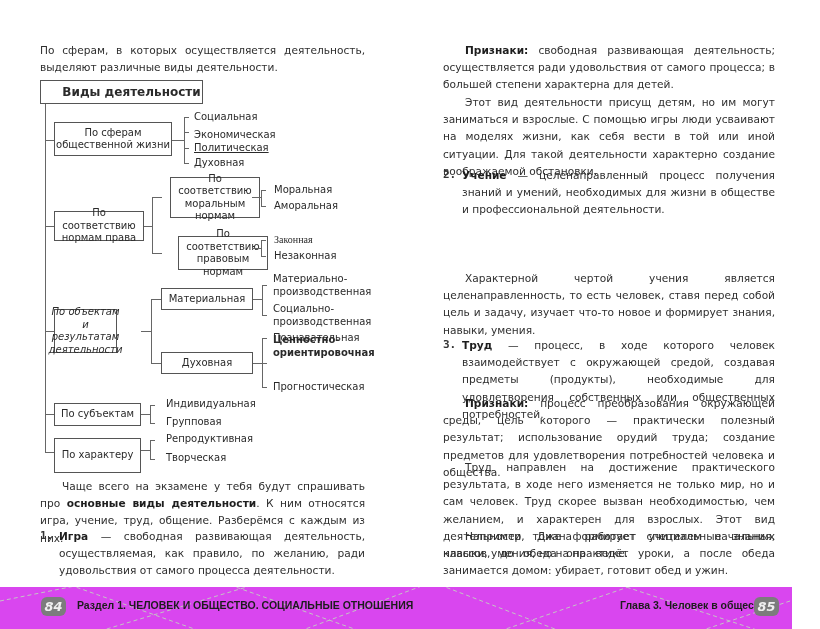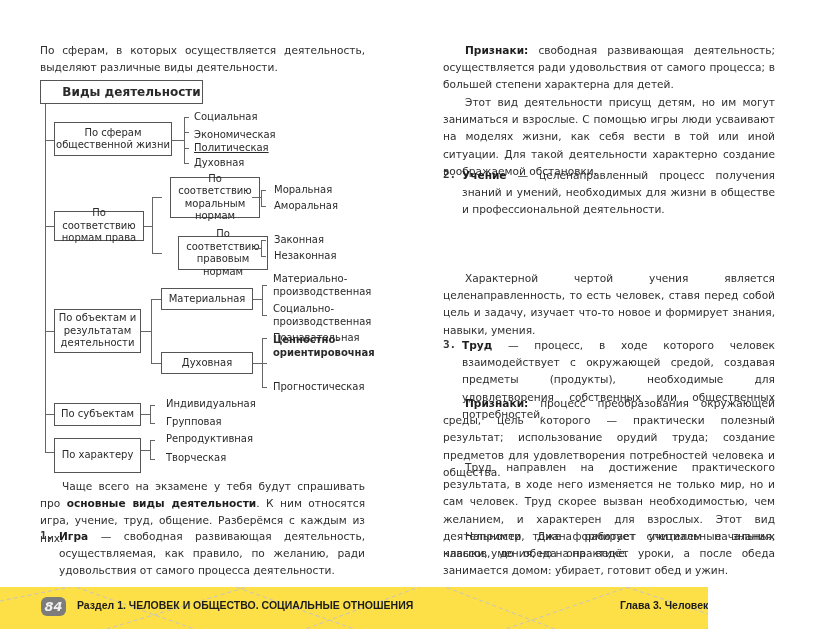--- a/index.html
+++ b/index.html
@@ -13,21 +13,21 @@
   .ind { text-indent: 22px; }
   .num { position: absolute; font-size: 11px; font-weight: bold; color: #333; font-family: "DejaVu Sans Mono", monospace; }
 
   
   .box { position: absolute; border: 1px solid #555; background: #fff; font-size: 10px; line-height: 12.5px; text-align: center; display: flex; align-items: center; justify-content: center; color: #2a2a2a; }
   .root { font-weight: bold; font-size: 12px; }
   .leaf { position: absolute; font-size: 10px; line-height: 12.5px; color: #2a2a2a; white-space: nowrap; }
   .ln { position: absolute; background: #666; }
 
   
-  .footer { position: absolute; left: 0; top: 587px; width: 708px; height: 42px; background: #fde047; overflow: hidden; }
+  .footer { position: absolute; left: 0; top: 587px; width: 792px; height: 42px; background: #d946ef; overflow: hidden; }
   .footer svg { position: absolute; left: 0; top: 0; }
   .badge { position: absolute; top: 10px; height: 19px; background: #7c7c7c; color: #f0f0f0; border-radius: 6px; font-size: 13px; font-weight: bold; line-height: 19px; text-align: center; font-style: italic; }
   .ftitle { position: absolute; top: 12px; font-size: 10.5px; font-weight: bold; color: #1c1c1c; font-family: "Liberation Sans", sans-serif; white-space: nowrap; }
 </style>
 </head>
 <body>
 
 <div class="page page-left">
   <p class="p" style="left:40px; top:42px; width:325px;">По сферам, в которых осуществляется деятельность, выделяют различные виды деятельности.</p>
 
@@ -71,25 +71,25 @@
     <div class="ln" style="left:252px; top:197px; width:9px; height:1px;"></div>
     <div class="ln" style="left:261px; top:190px; width:1px; height:16px;"></div>
     <div class="ln" style="left:261px; top:190px; width:5px; height:1px;"></div>
     <div class="ln" style="left:261px; top:206px; width:5px; height:1px;"></div>
     <span class="leaf" style="left:274px; top:184px;">Моральная</span>
     <span class="leaf" style="left:274px; top:200px;">Аморальная</span>
     <div class="ln" style="left:252px; top:248px; width:9px; height:1px;"></div>
     <div class="ln" style="left:261px; top:240px; width:1px; height:16px;"></div>
     <div class="ln" style="left:261px; top:240px; width:5px; height:1px;"></div>
     <div class="ln" style="left:261px; top:256px; width:5px; height:1px;"></div>
-    <span class="leaf" style="left:274px; top:234px;">Законная</span>
+    <span class="leaf" style="left:274px; top:234px;font-family:Liberation Serif, serif;">Законная</span>
     <span class="leaf" style="left:274px; top:250px;">Незаконная</span>
 
     <div class="ln" style="left:45px; top:331px; width:9px; height:1px;"></div>
-    <div class="box" style="left:54px; top:309px; width:87px; height:44px;">
+    <div class="box" style="left:54px; top:309px; width:63px; height:44px;font-style:italic;">
       <span>По объектам и результатам деятельности</span>
     </div>
     <div class="ln" style="left:141px; top:331px; width:10px; height:1px;"></div>
     <div class="ln" style="left:151px; top:299px; width:1px; height:64px;"></div>
     <div class="ln" style="left:151px; top:299px; width:10px; height:1px;"></div>
     <div class="ln" style="left:151px; top:363px; width:10px; height:1px;"></div>
     <div class="box" style="left:161px; top:288px; width:92px; height:22px;">
       <span>Материальная</span>
     </div>
     <div class="box" style="left:161px; top:352px; width:92px; height:22px;">

